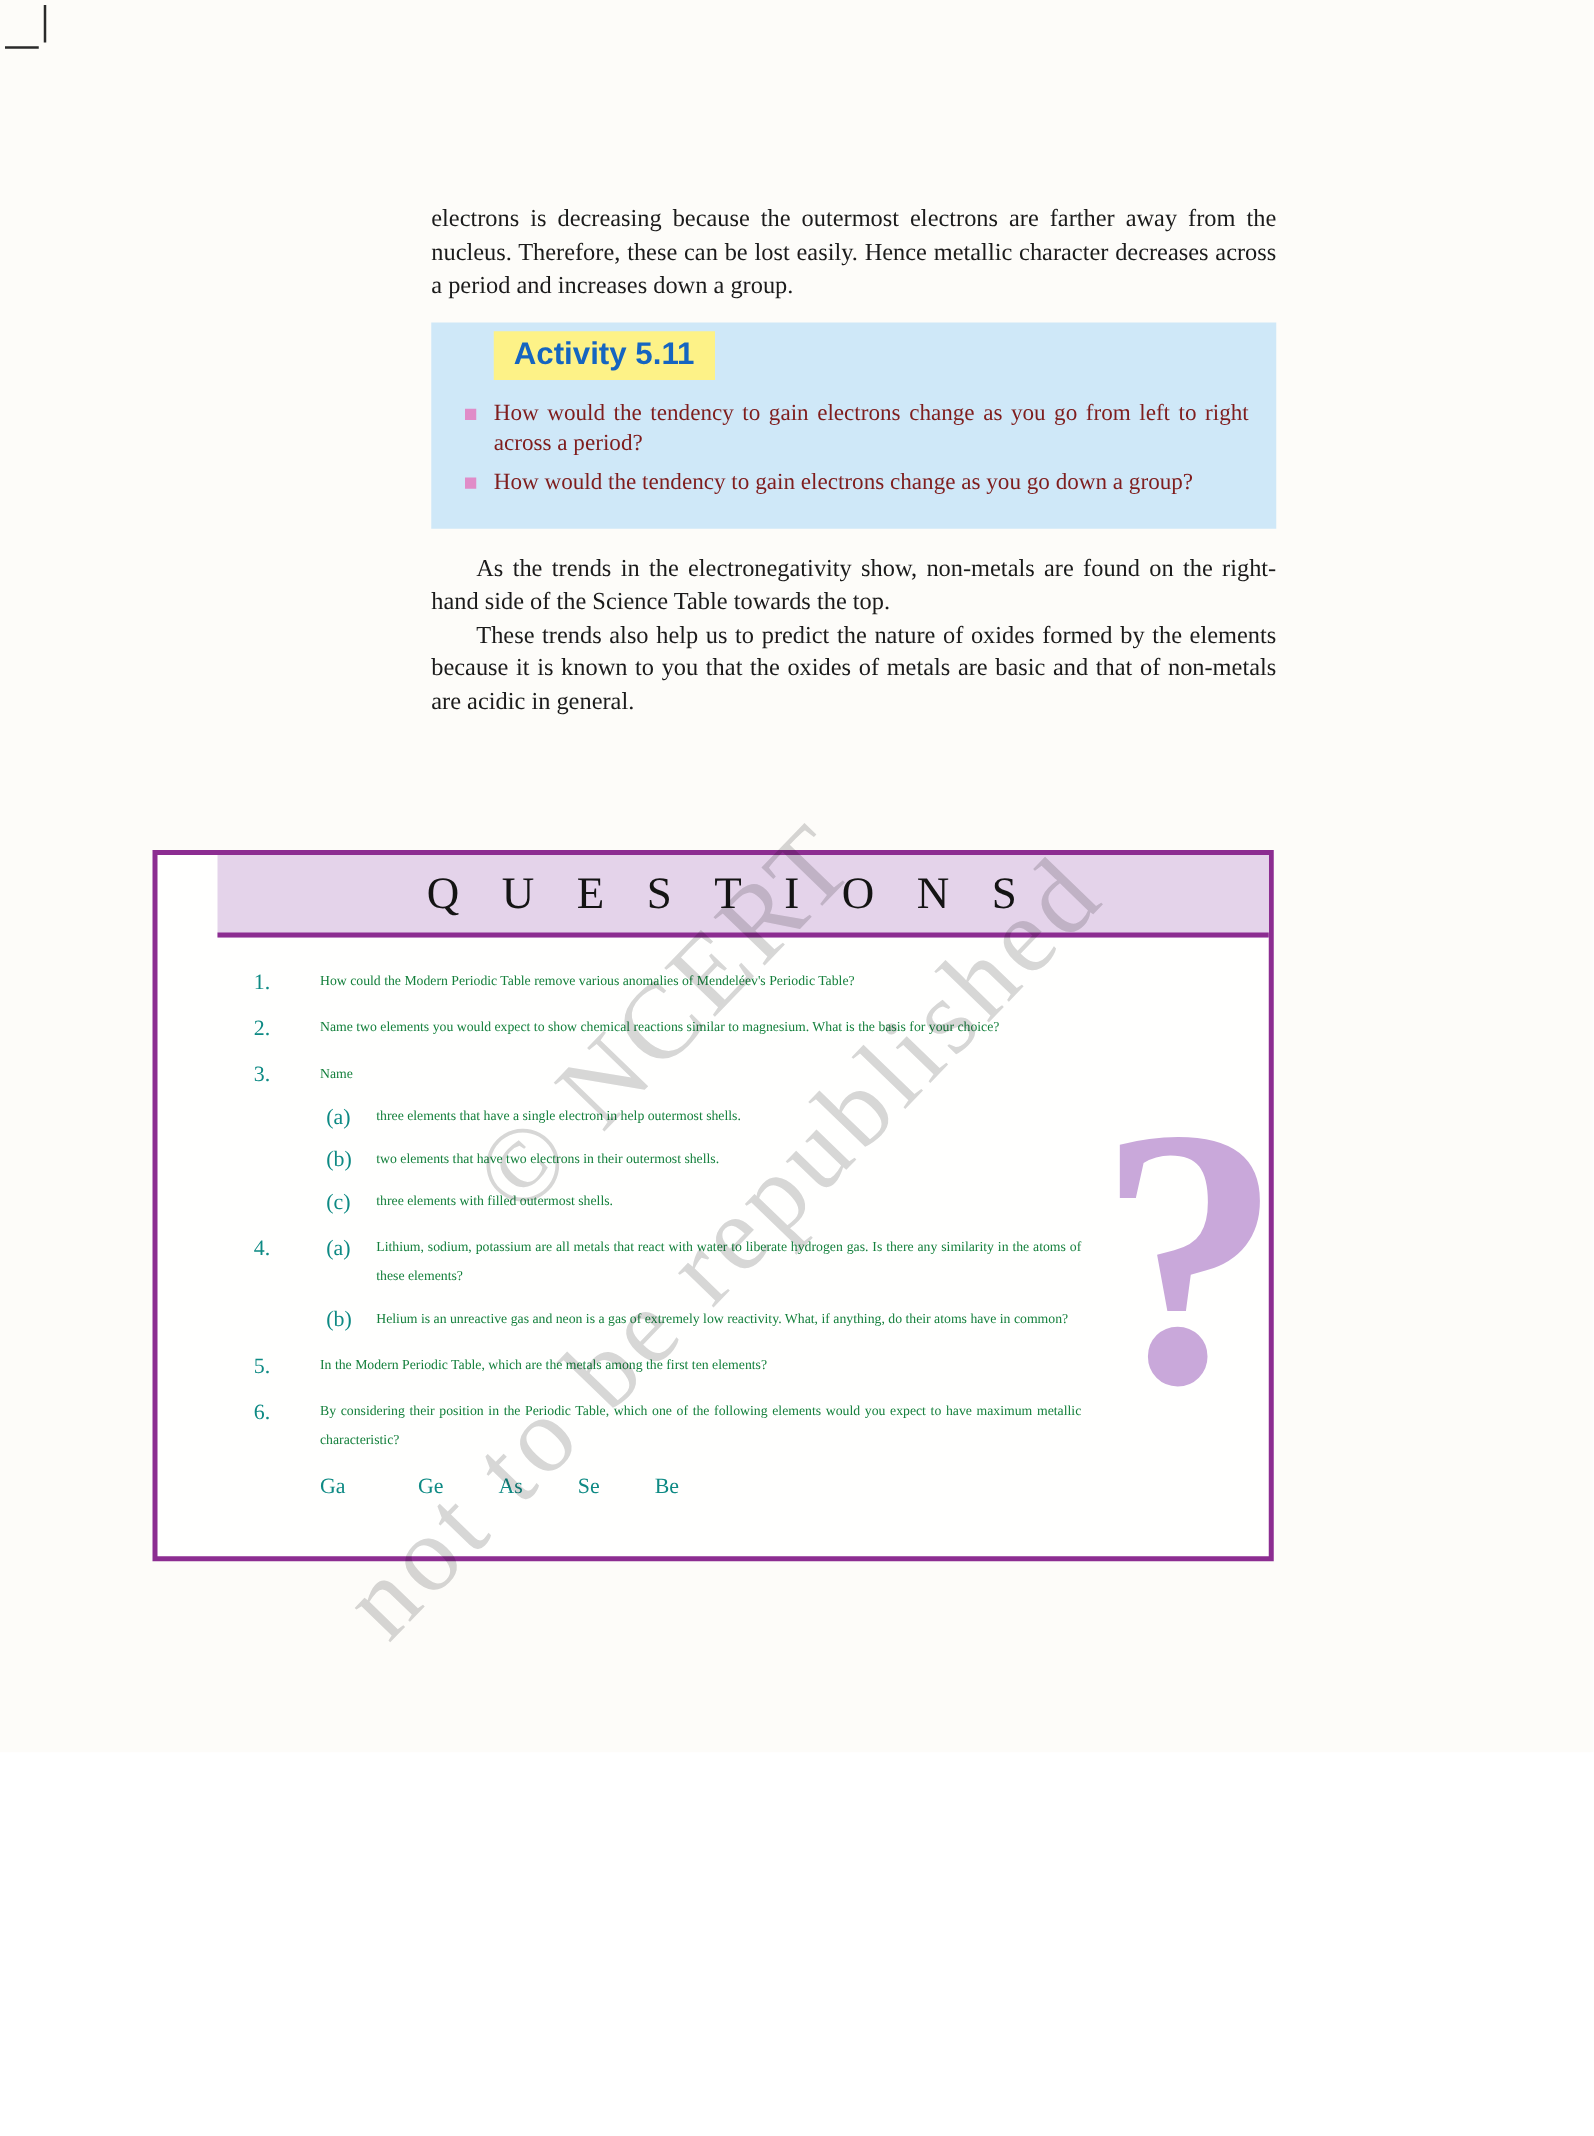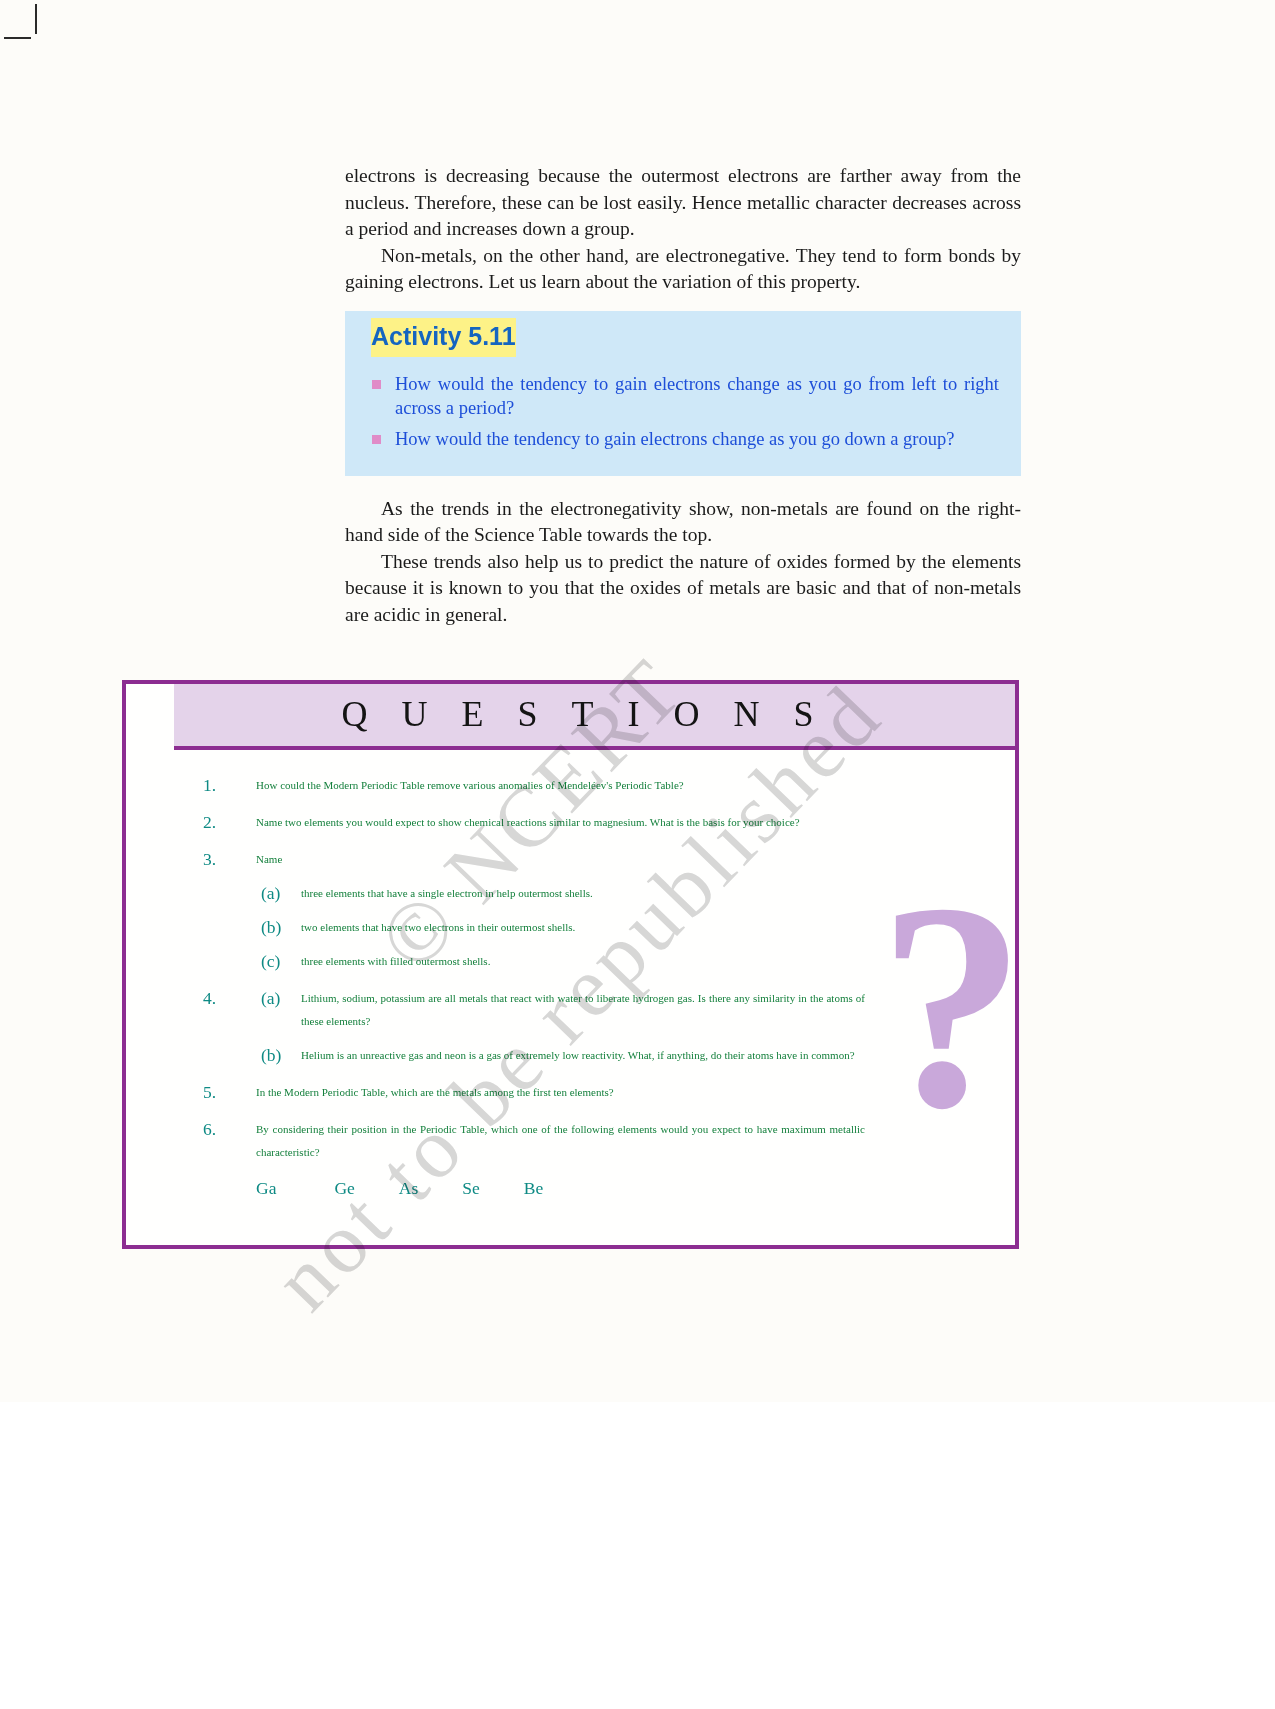--- a/index.html
+++ b/index.html
@@ -15,28 +15,28 @@
   .crop-h { position:absolute; left:4px; top:37px; width:27px; height:2px; background:#2a2a2a; }
 
   
   .main-col { position:absolute; left:345px; top:163px; width:676px; }
   .para { font-size:19.5px; line-height:26.5px; text-align:justify; color:#1b1b1b; }
   .para.indent { text-indent:36px; }
 
   
   .activity-box { margin:15px 0 20px; background:#cfe8f8; padding:7px 0 18px; }
   .activity-title {
-    display:inline-block; margin-left:26px; background:#fdf287; color:#1565c0;
+    display:inline-block; margin-left:50px; background:#fdf287; color:#1565c0;
     font-family:"Liberation Sans", sans-serif; font-weight:bold; font-size:25px;
-    padding:4px 0 6px;
+    padding:4px 16px 6px;
   }
   .activity-bullets { margin-top:15px; padding:0 22px 0 27px; }
   .bullet-row { display:flex; gap:14px; margin-bottom:7px; }
   .bullet-sq { flex:0 0 9px; width:9px; height:9px; background:#e08cc8; margin-top:8px; }
-  .bullet-text { font-size:18.5px; line-height:24px; text-align:justify; color:#1d4ed8; }
+  .bullet-text { font-size:18.5px; line-height:24px; text-align:justify; color:#7f1d1d; }
 
   
   .questions-box {
     position:absolute; left:122px; top:680px; width:897px;
     border:4px solid #8c2d91; background:#fffffe; z-index:2;padding-left:48px;
   }
   .q-header { background:#e4d3ea; border-bottom:4px solid #8c2d91; text-align:center; padding:9px 0 11px; }
   .q-header-title { font-size:36px; letter-spacing:34px; text-indent:34px; color:#141414; white-space:nowrap; }
   .q-list { padding:24px 150px 32px 29px; }
   .q-item { display:flex; margin-bottom:14px; }
@@ -77,21 +77,20 @@
 </head>
 <body>
 
 <div class="page">
 
   <div class="crop-v"></div>
   <div class="crop-h"></div>
 
   <div class="main-col">
     <p class="para">electrons is decreasing because the outermost electrons are farther away from the nucleus. Therefore, these can be lost easily. Hence metallic character decreases across a period and increases down a group.</p>
-    <p class="para indent">Non-metals, on the other hand, are electronegative. They tend to form bonds by gaining electrons. Let us learn about the variation of this property.</p>
 
     <div class="activity-box">
       <span class="activity-title">Activity 5.11</span>
       <div class="activity-bullets">
         <div class="bullet-row">
           <span class="bullet-sq"></span>
           <p class="bullet-text">How would the tendency to gain electrons change as you go from left to right across a period?</p>
         </div>
         <div class="bullet-row">
           <span class="bullet-sq"></span>

